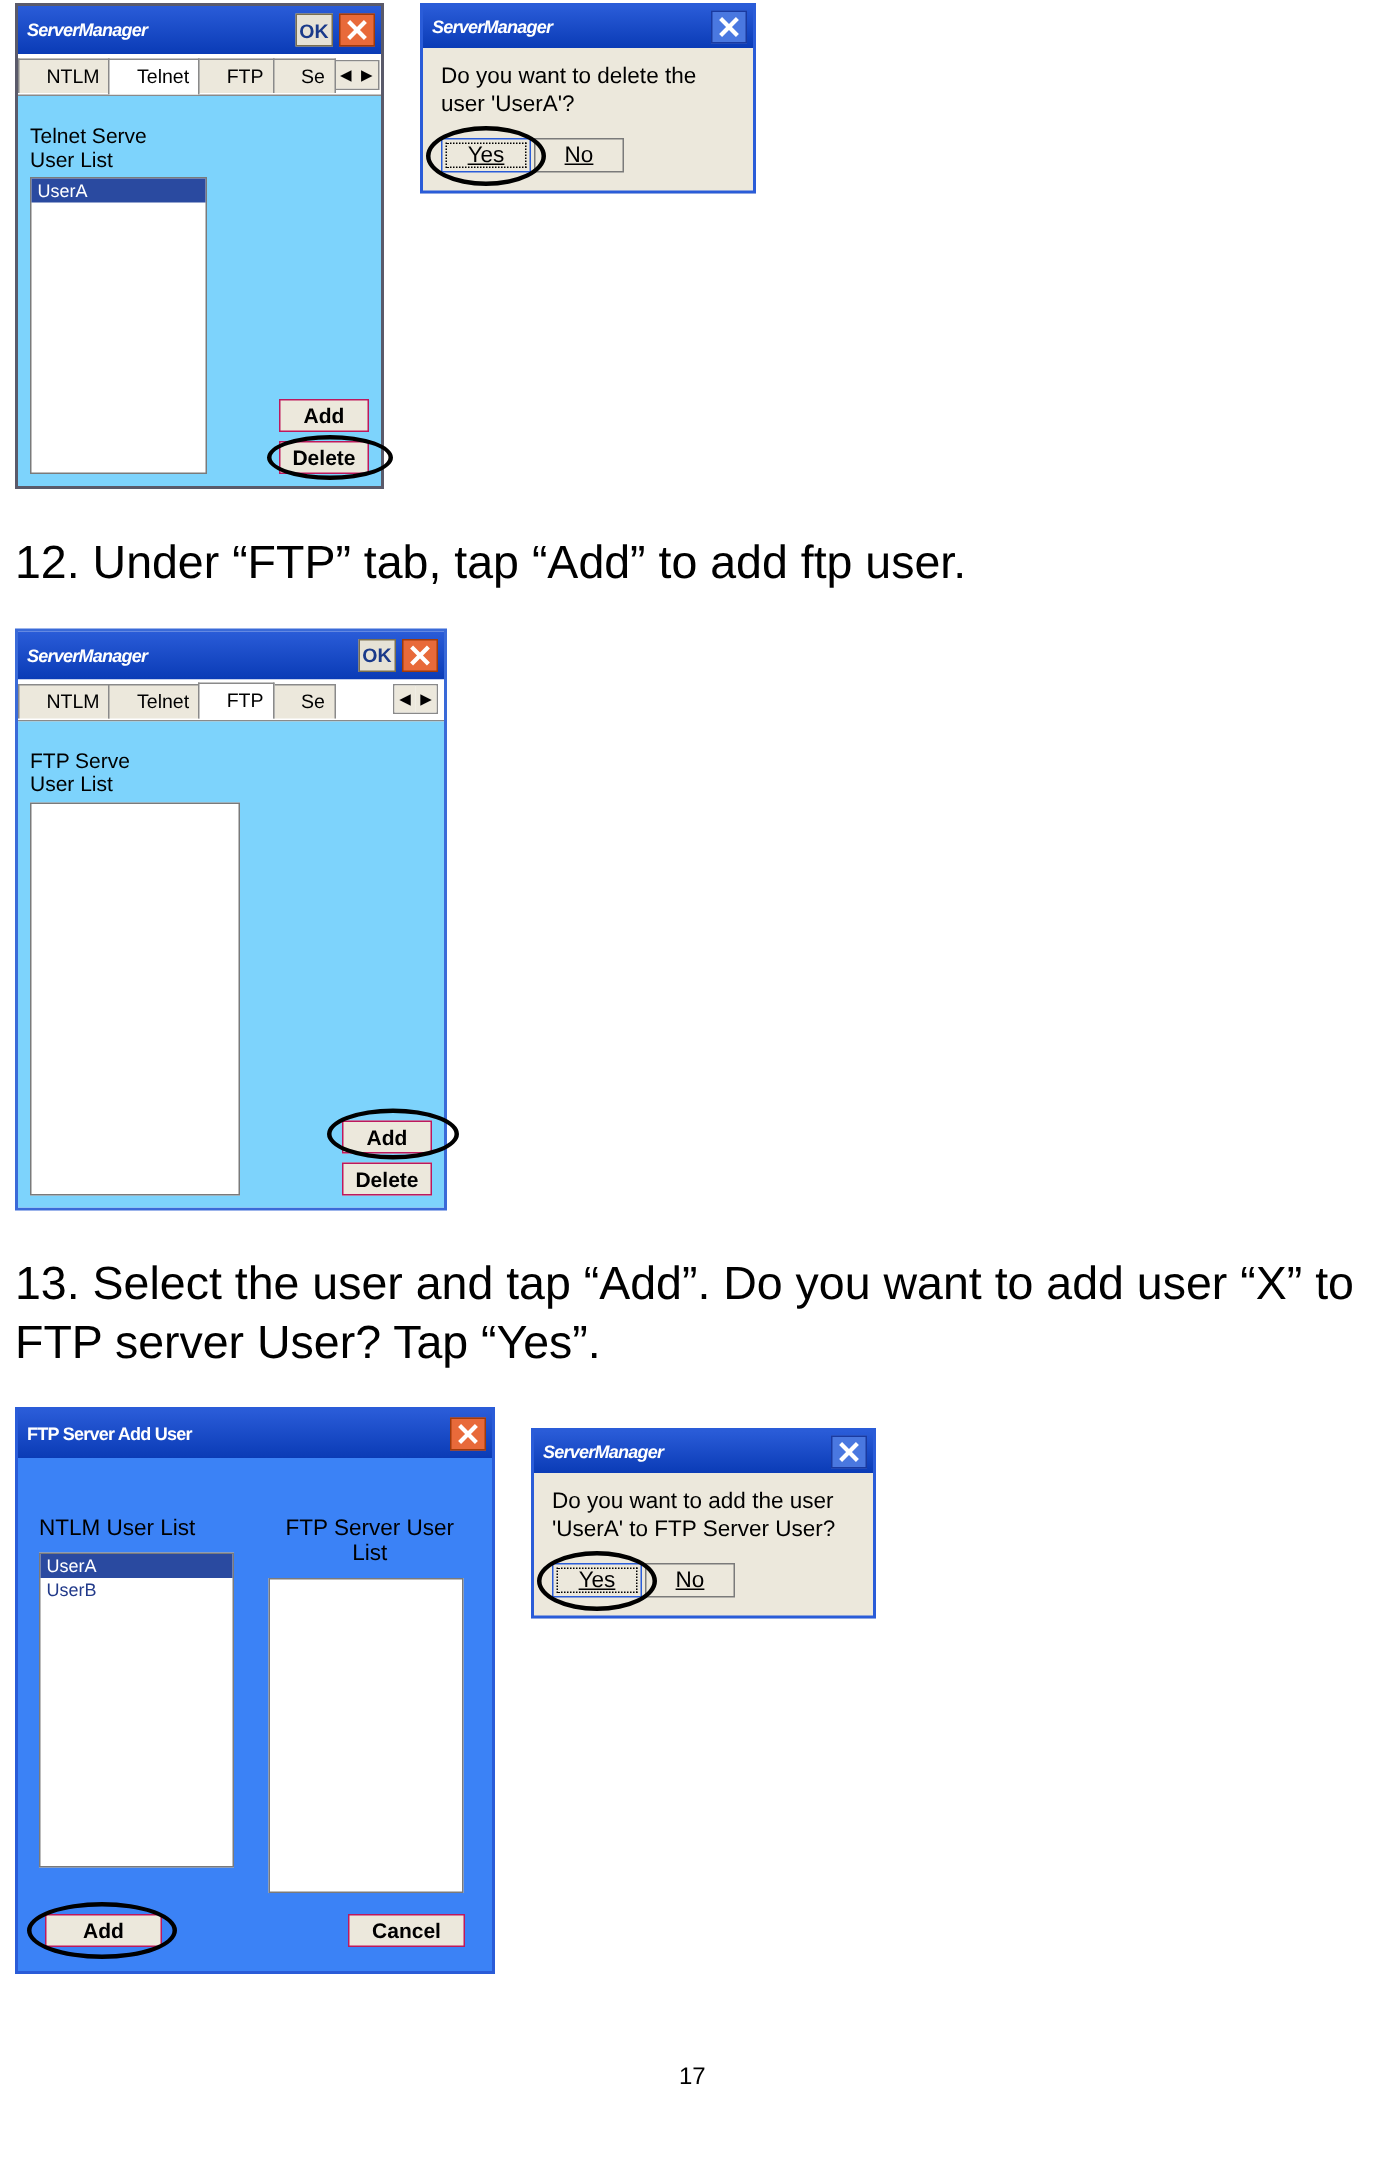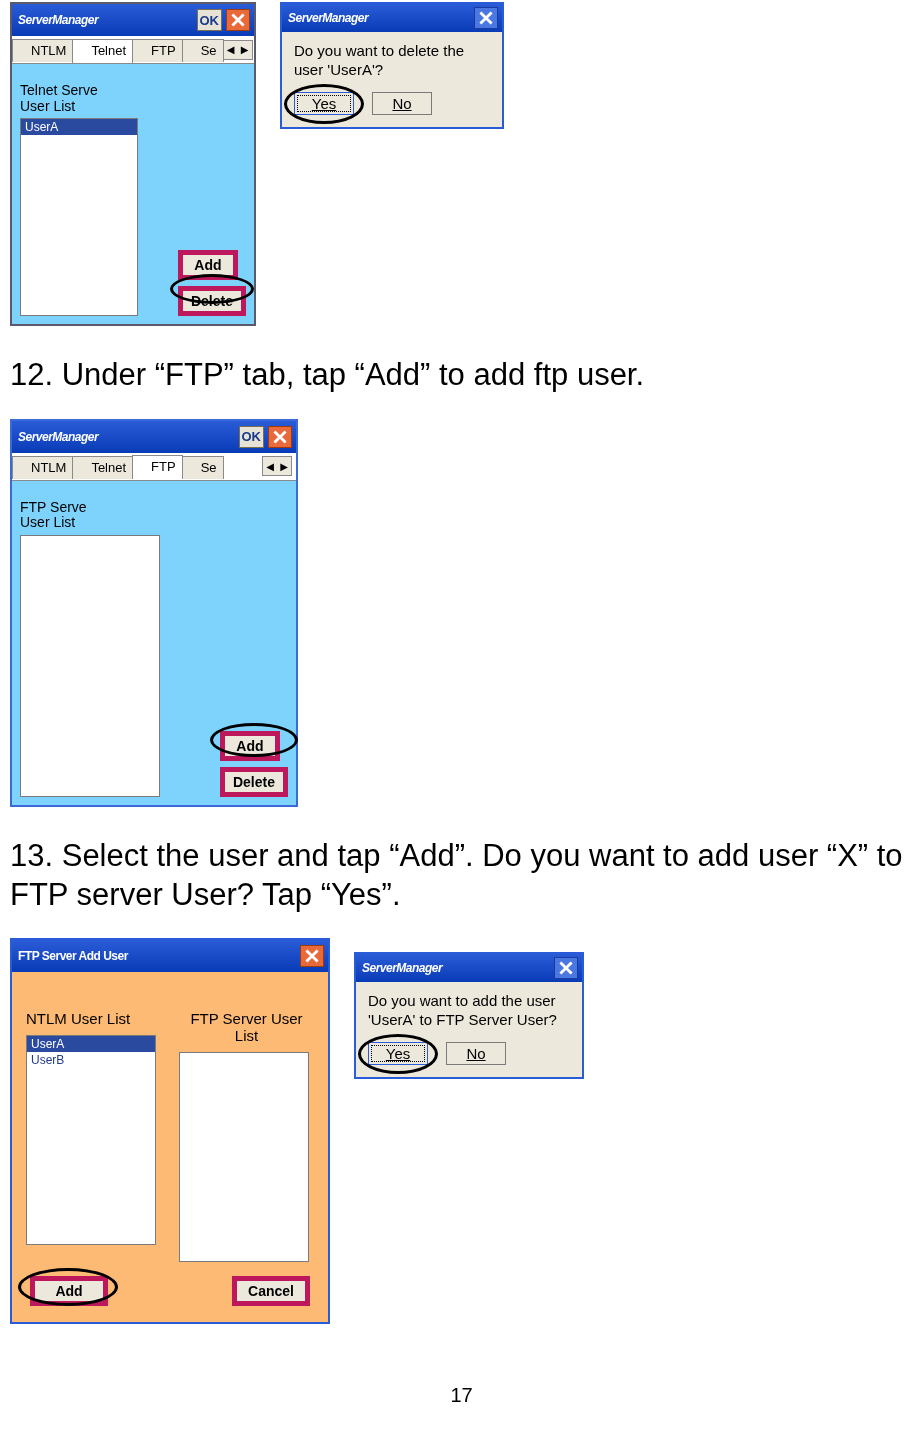--- a/index.html
+++ b/index.html
@@ -10,21 +10,21 @@
     font-family: Arial, Helvetica, sans-serif;
     color: #000;
     width: 923px;
   }
   .step {
     font-size: 31px;
     line-height: 1.25;
     margin: 30px 0 24px 0;
   }
   .figrow { display: flex; align-items: flex-start; gap: 24px; }
-  .page-num { text-align: center; font-size: 20px; margin-top: 60px; color: #000; }
+  .page-num { text-align: center; font-size: 16px; margin-top: 60px; color: #000; }
 
   
   .pda {
     width: 246px;
     border: 2px solid #5a5a6a;
     background: #fff;
     display: flex;
     flex-direction: column;
   }
   .titlebar {
@@ -138,21 +138,21 @@
   .rcol {
     display: flex;
     flex-direction: column;
     gap: 6px;
     align-items: flex-start;
     padding-top: 22px;
     position: relative;
   }
   .wbtn {
     background: #ece8dc;
-    border: 5px solid #be185d;
+    border: 1px solid #be185d;
     font-size: 14px;
     font-weight: bold;
     padding: 2px 8px;
     min-width: 60px;
     text-align: center;
   }
   
   .ring {
     position: absolute;
     border: 3px solid #000;
@@ -168,21 +168,21 @@
     background: #ece8dc;
   }
   .dlg .titlebar { height: 28px; }
   .dlg-body {
     padding: 10px 12px 12px 12px;
     font-size: 15px;
     line-height: 1.25;
   }
   .dlg-buttons {
     display: flex;
-    gap: 18px;
+    gap: 2px;
     padding: 0 12px 12px 12px;
     position: relative;
   }
   .dlg-btn {
     background: #ece8dc;
     border: 1px solid #7a7a7a;
     font-size: 15px;
     padding: 2px 12px;
     min-width: 60px;
     text-align: center;
@@ -191,21 +191,21 @@
     outline: 1px dotted #000;
     outline-offset: -4px;
     border-color: #2a5cd8;
   }
   .u { text-decoration: underline; } 
 
   
   .adduser {
     width: 320px;
     border: 2px solid #2a5cd8;
-    background: #fdba74;
+    background: #3b82f6;
     display: flex;
     flex-direction: column;
   }
   .au-body {
     display: flex;
     gap: 18px;
     padding: 14px 14px 0 14px;
   }
   .au-col { flex: 1; margin-top: 24px; }
   .au-label { font-size: 15px; margin-bottom: 8px; text-align: left; }

